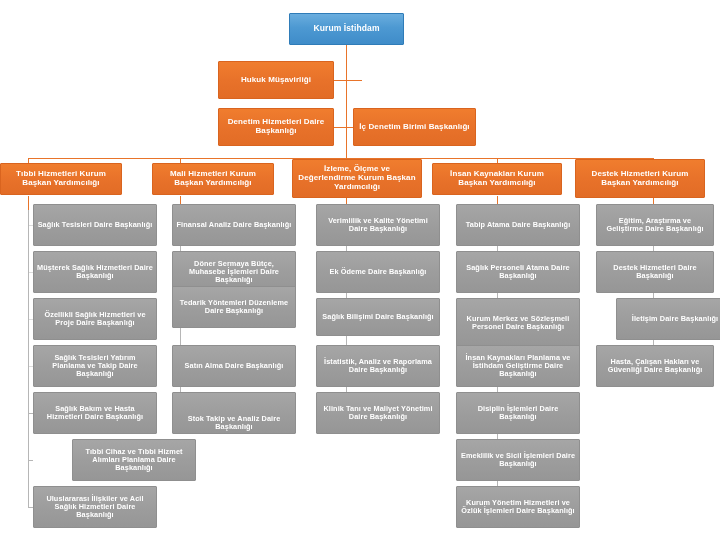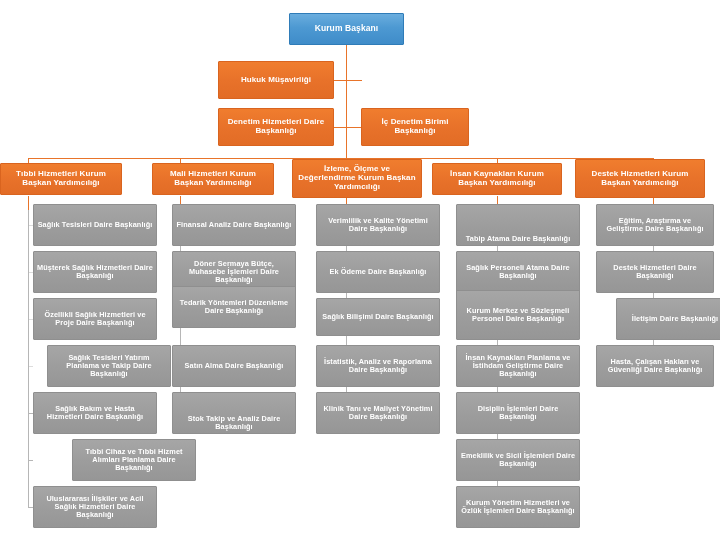--- a/index.html
+++ b/index.html
@@ -130,30 +130,30 @@
       <div class="line v gray" style="left: 497px; top: 210px; height: 297px;"></div>
       <div class="line h faint" style="left: 653px; top: 225px;"></div>
       <div class="line h faint" style="left: 653px; top: 272px;"></div>
       <div class="line h faint" style="left: 653px; top: 319px;"></div>
       <div class="line h faint" style="left: 653px; top: 366px;"></div>
       <div class="line v" style="left: 653px; top: 196px; height: 14px;"></div>
       <div class="line v gray" style="left: 653px; top: 210px; height: 156px;"></div>
     </div>
 
   <div class="box root" style="left:289px; top:13px; width:115px; height:32px;">
-    <span>Kurum Başkanı</span>
+    <span>Kurum İstihdam</span>
   </div>
 
   <div class="box orange" style="left:218px; top:61px; width:116px; height:38px;text-align:center;">
     <span>Hukuk Müşavirliği</span>
   </div>
   <div class="box orange" style="left:218px; top:108px; width:116px; height:38px;">
     <span>Denetim Hizmetleri Daire Başkanlığı</span>
   </div>
-  <div class="box orange" style="left:361px; top:108px; width:108px; height:38px;">
+  <div class="box orange" style="left:353px; top:108px; width:123px; height:38px;">
     <span>İç Denetim Birimi Başkanlığı</span>
   </div>
 
   <div class="box orange" style="left:0px;   top:163px; width:122px; height:32px;">
     <span>Tıbbi Hizmetleri Kurum Başkan Yardımcılığı</span>
   </div>
   <div class="box orange" style="left:152px; top:163px; width:122px; height:32px;">
     <span>Mali Hizmetleri Kurum Başkan Yardımcılığı</span>
   </div>
   <div class="box orange" style="left:292px; top:159px; width:130px; height:39px;">
@@ -169,21 +169,21 @@
   <div id="departments">
       <div class="box gray" style="left: 33px; top: 204px; width: 124px; height: 42px;">
         <span>Sağlık Tesisleri Daire Başkanlığı</span>
       </div>
       <div class="box gray" style="left: 33px; top: 251px; width: 124px; height: 42px;">
         <span>Müşterek Sağlık Hizmetleri Daire Başkanlığı</span>
       </div>
       <div class="box gray" style="left: 33px; top: 298px; width: 124px; height: 42px;">
         <span>Özellikli Sağlık Hizmetleri ve Proje Daire Başkanlığı</span>
       </div>
-      <div class="box gray" style="left: 47px; top: 345px; width: 124px; height: 42px;">
+      <div class="box gray" style="left: 33px; top: 345px; width: 124px; height: 42px;">
         <span>Sağlık Tesisleri Yatırım Planlama ve Takip Daire Başkanlığı</span>
       </div>
       <div class="box gray" style="left: 33px; top: 392px; width: 124px; height: 42px;">
         <span>Sağlık Bakım ve Hasta Hizmetleri Daire Başkanlığı</span>
       </div>
       <div class="box gray" style="left: 33px; top: 439px; width: 124px; height: 42px; margin-left: 39px;">
         <span>Tıbbi Cihaz ve Tıbbi Hizmet Alımları Planlama Daire Başkanlığı</span>
       </div>
       <div class="box gray" style="left: 33px; top: 486px; width: 124px; height: 42px;">
         <span>Uluslararası İlişkiler ve Acil Sağlık Hizmetleri Daire Başkanlığı</span>
@@ -211,27 +211,27 @@
       </div>
       <div class="box gray" style="left: 316px; top: 298px; width: 124px; height: 38px;">
         <span>Sağlık Bilişimi Daire Başkanlığı</span>
       </div>
       <div class="box gray" style="left: 316px; top: 345px; width: 124px; height: 42px;">
         <span>İstatistik, Analiz ve Raporlama Daire Başkanlığı</span>
       </div>
       <div class="box gray" style="left: 316px; top: 392px; width: 124px; height: 42px;">
         <span>Klinik Tanı ve Maliyet Yönetimi Daire Başkanlığı</span>
       </div>
-      <div class="box gray" style="left: 456px; top: 204px; width: 124px; height: 42px; align-items: flex-end;">
+      <div class="box gray" style="left: 456px; top: 204px; width: 124px; height: 42px;">
         <span>Tabip Atama Daire Başkanlığı</span>
       </div>
       <div class="box gray" style="left: 456px; top: 251px; width: 124px; height: 42px;">
         <span>Sağlık Personeli Atama Daire Başkanlığı</span>
       </div>
-      <div class="box gray" style="left: 456px; top: 290px; width: 124px; height: 50px;">
+      <div class="box gray" style="left: 456px; top: 298px; width: 124px; height: 50px;">
         <span>Kurum Merkez ve Sözleşmeli Personel Daire Başkanlığı</span>
       </div>
       <div class="box gray" style="left: 456px; top: 345px; width: 124px; height: 42px;">
         <span>İnsan Kaynakları Planlama ve İstihdam Geliştirme Daire Başkanlığı</span>
       </div>
       <div class="box gray" style="left: 456px; top: 392px; width: 124px; height: 42px;">
         <span>Disiplin İşlemleri Daire Başkanlığı</span>
       </div>
       <div class="box gray" style="left: 456px; top: 439px; width: 124px; height: 42px;">
         <span>Emeklilik ve Sicil İşlemleri Daire Başkanlığı</span>

